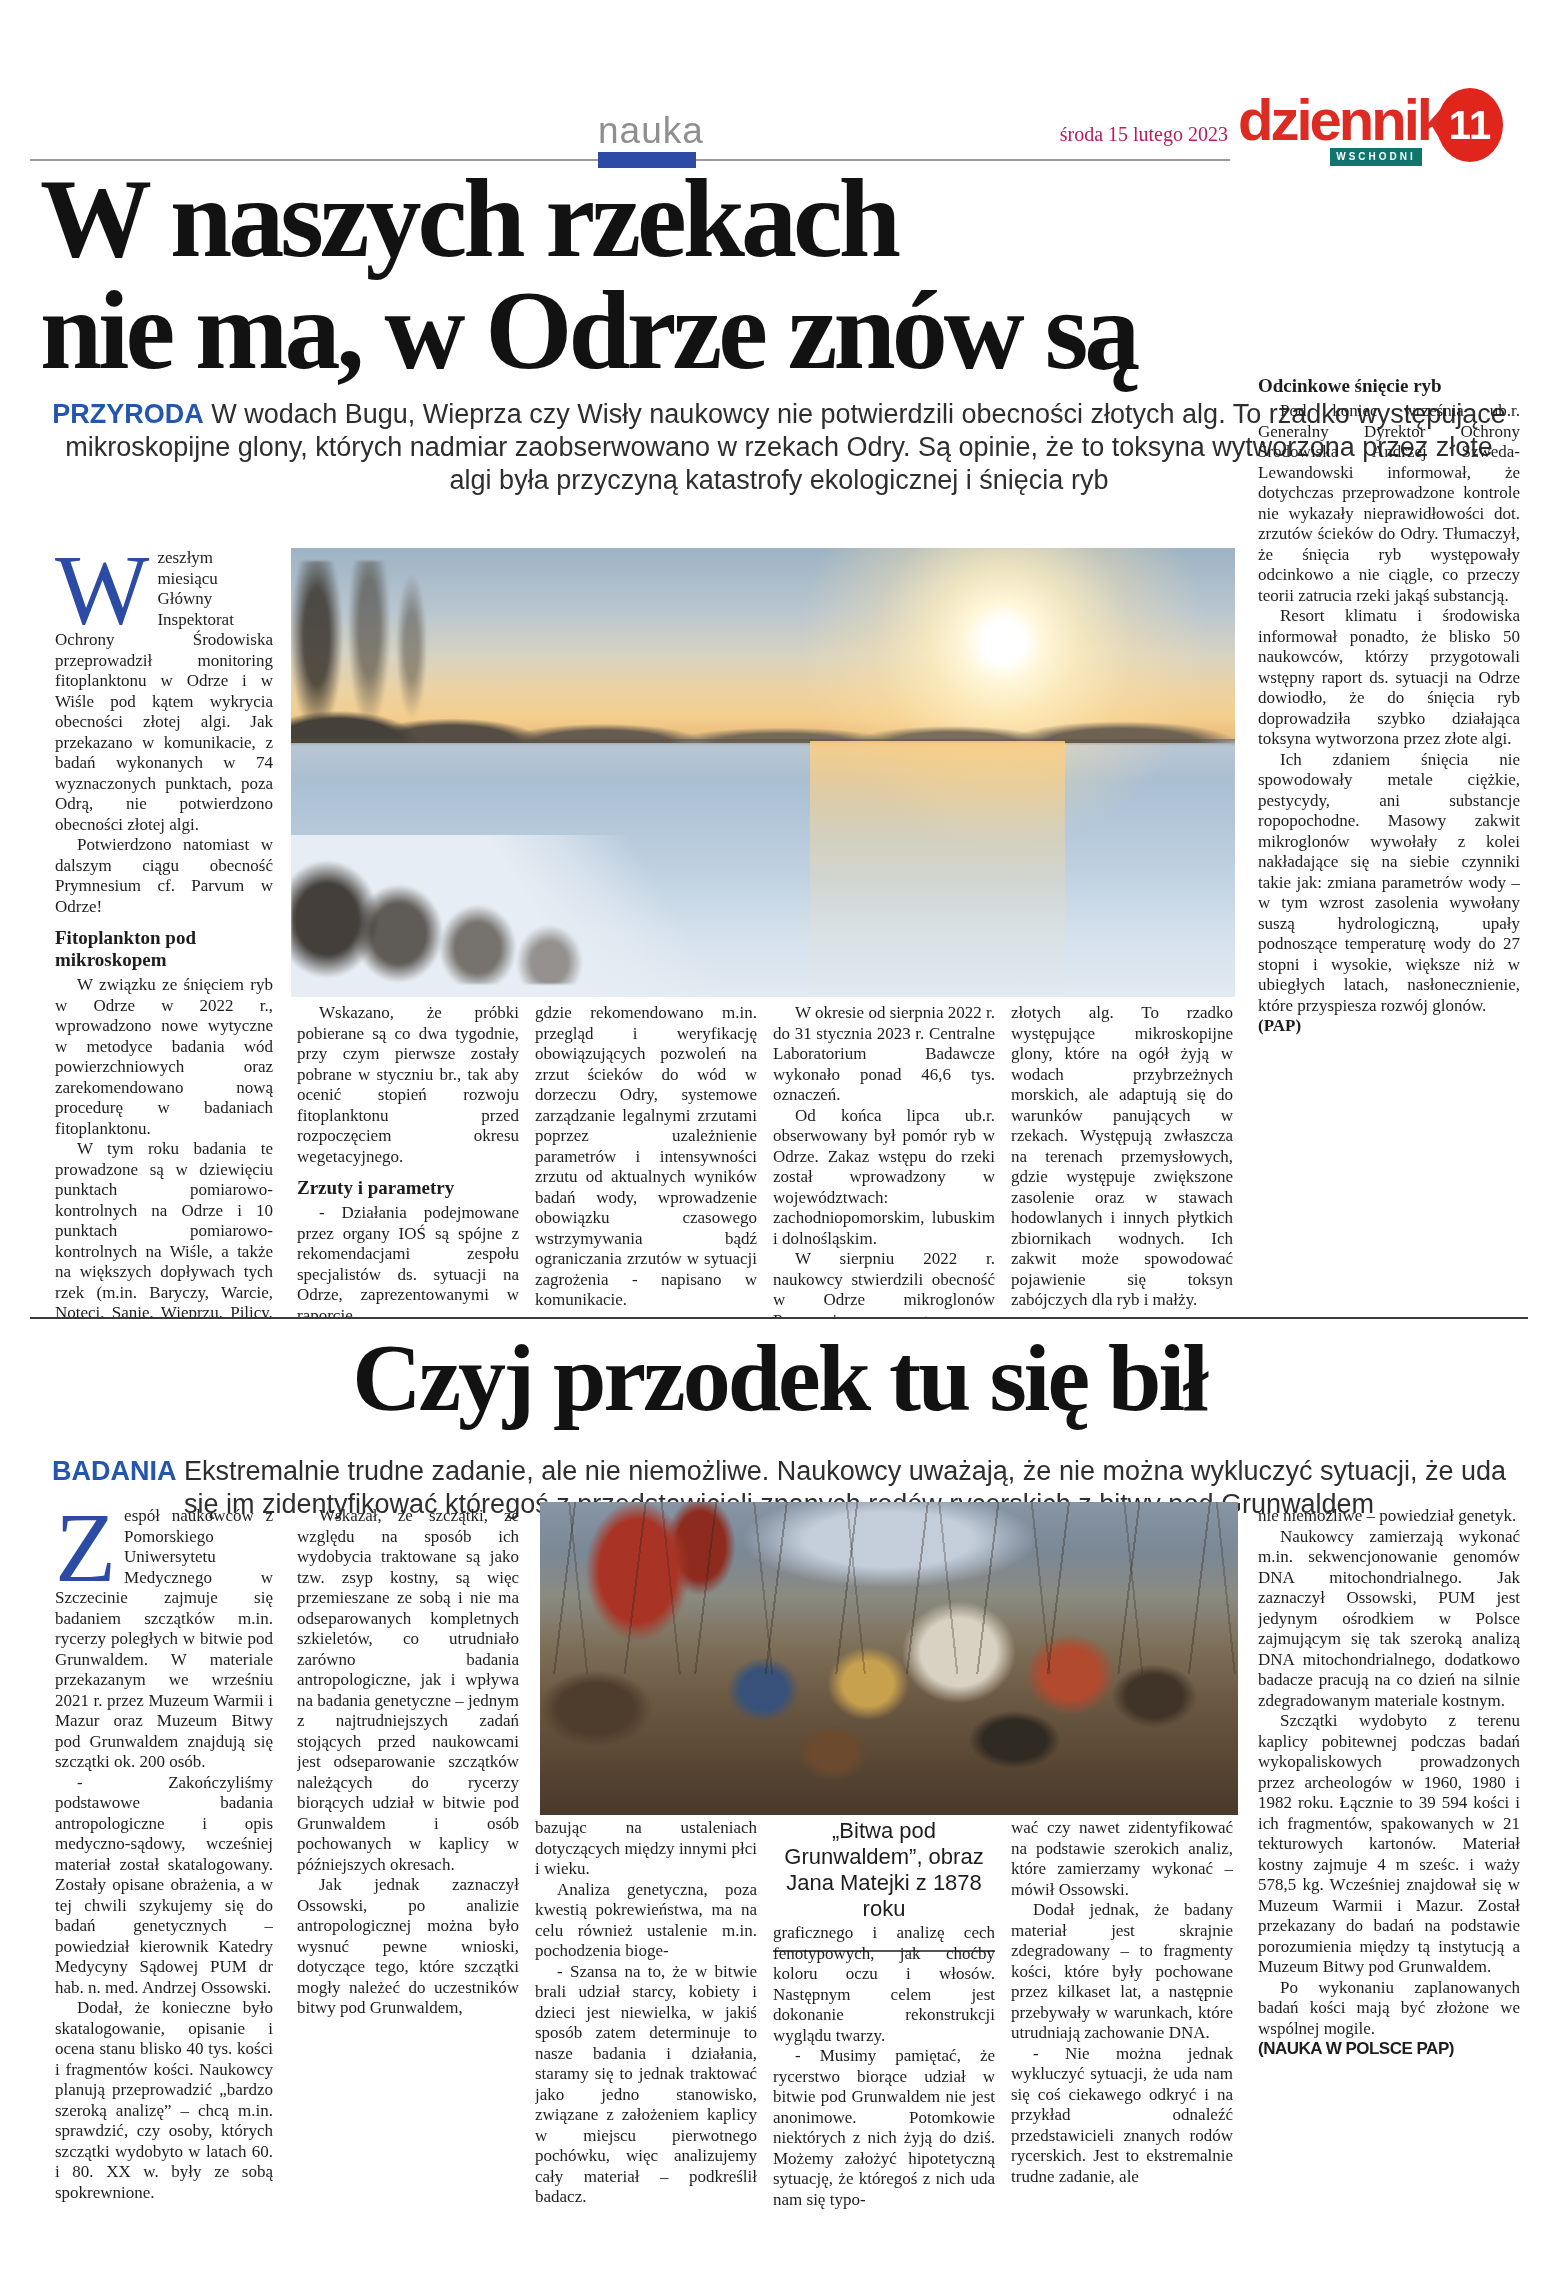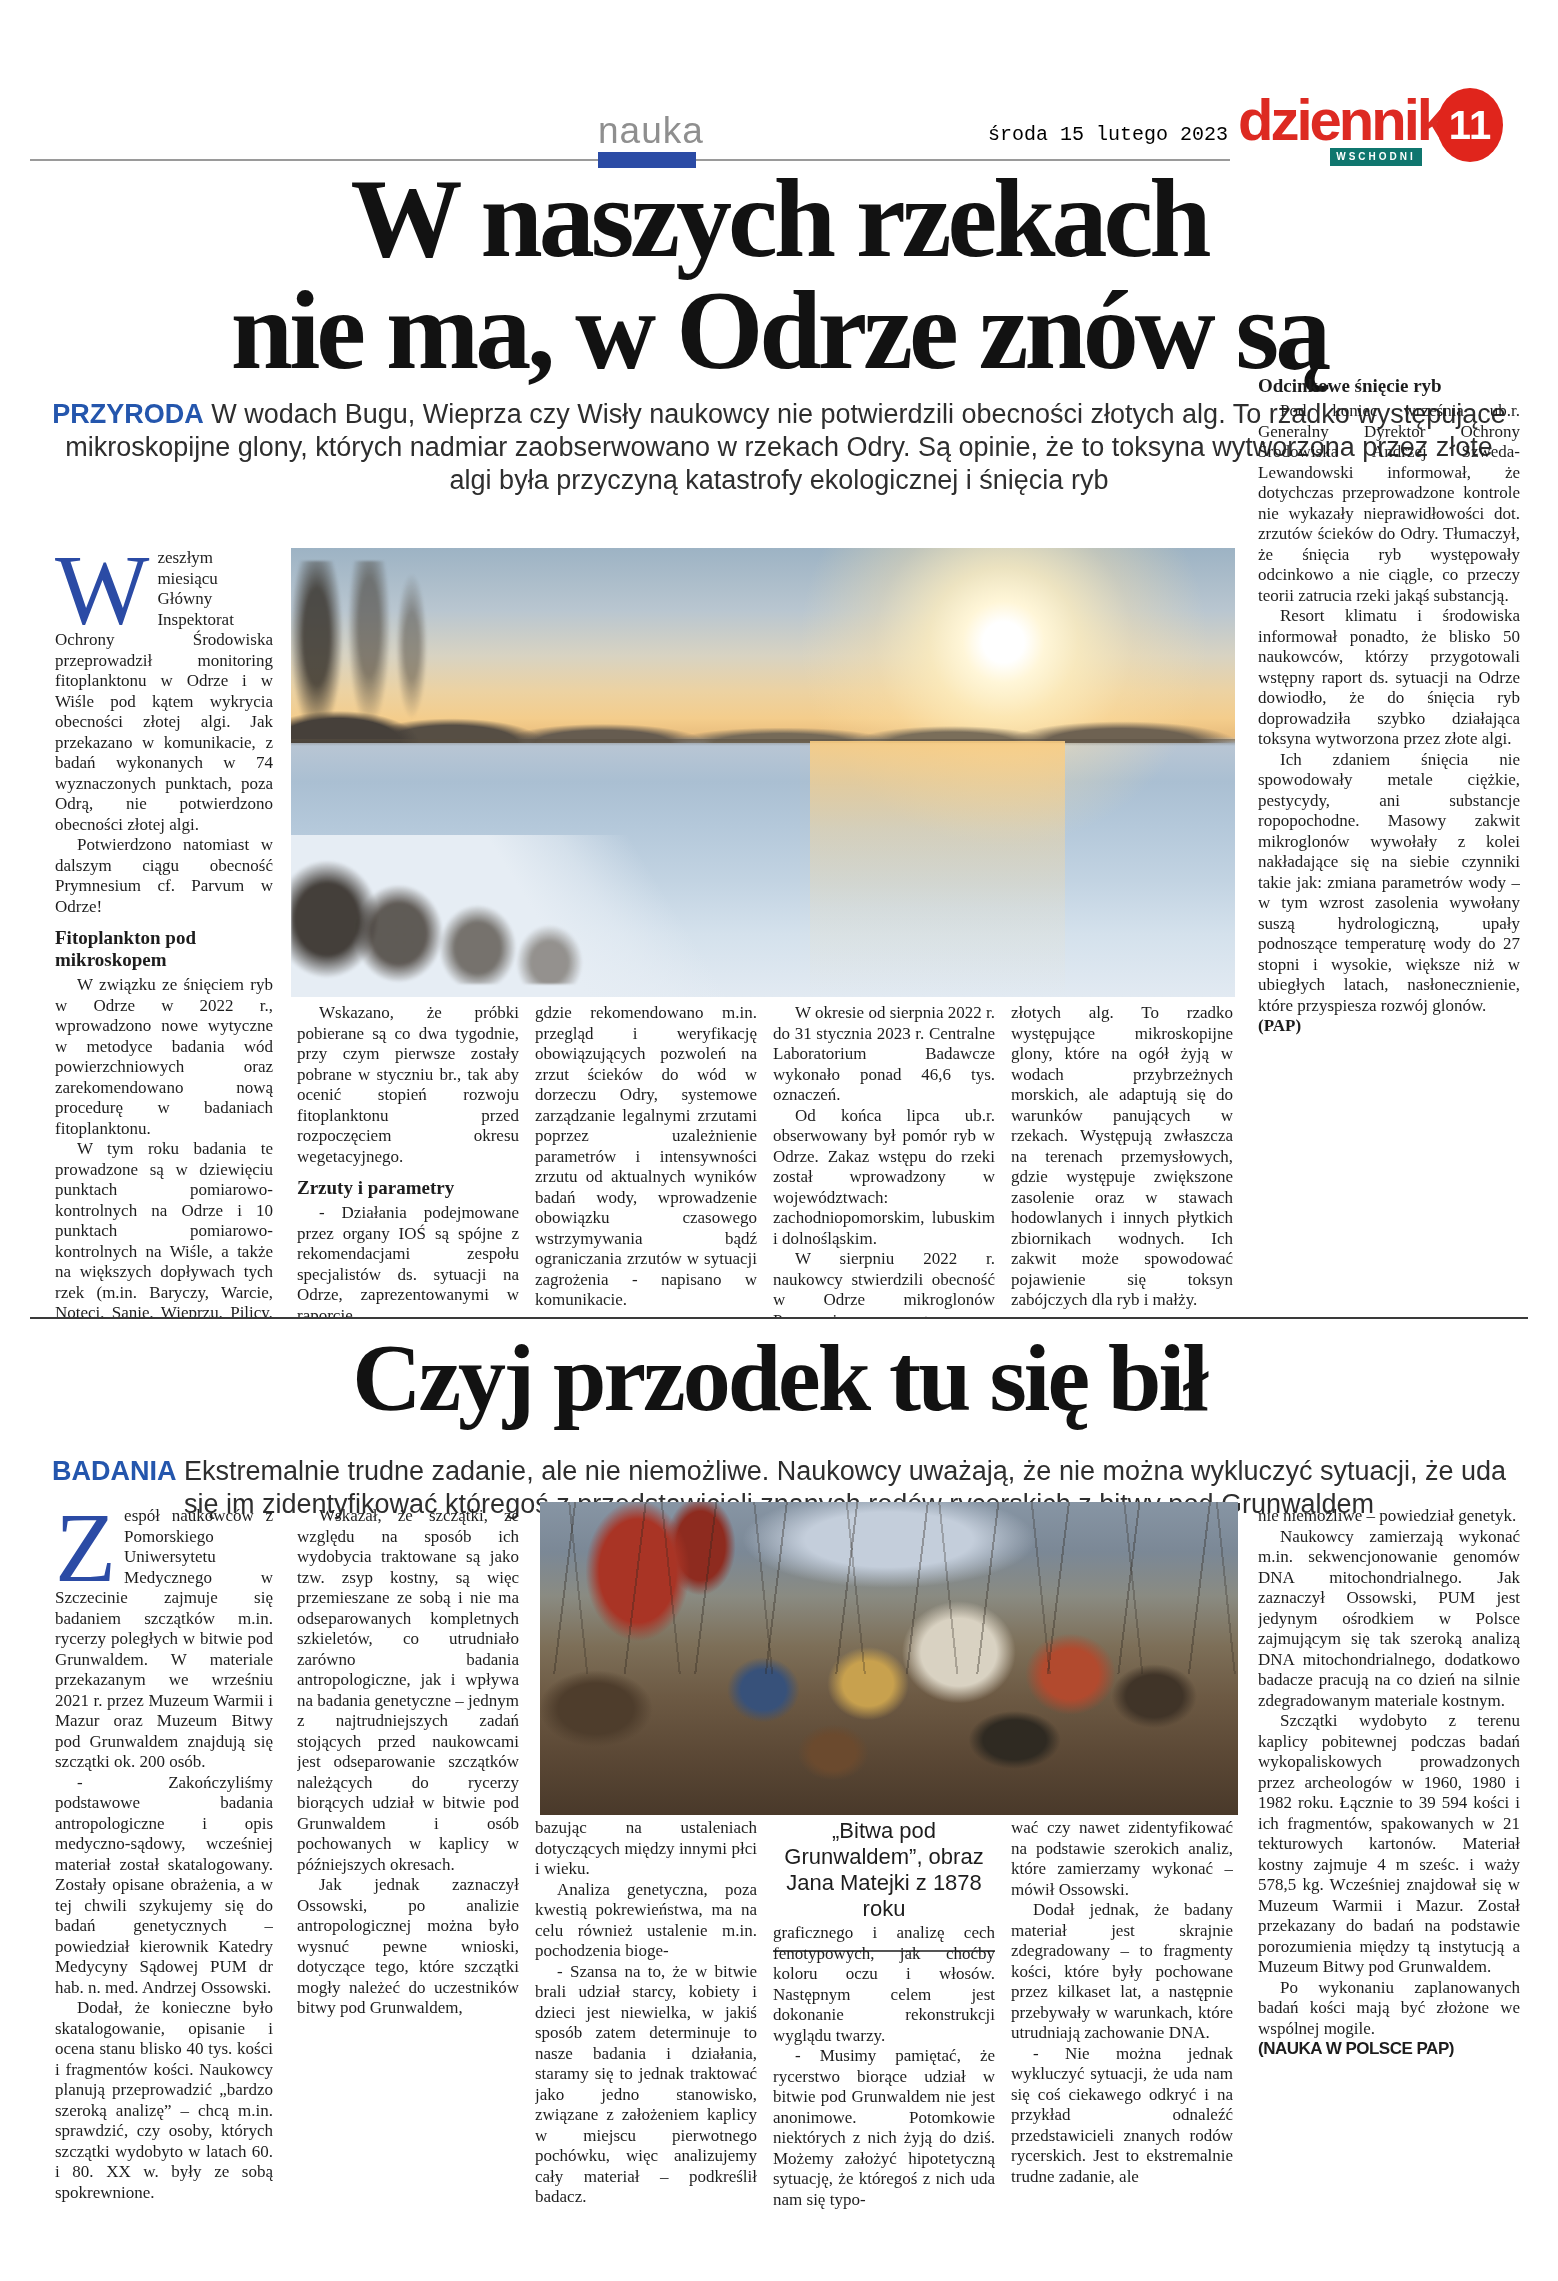--- a/index.html
+++ b/index.html
@@ -6,32 +6,32 @@
   .page { position:relative; width:1558px; height:2281px; background:#fff;
           font-family:"Liberation Serif", serif; color:#1d1d1d; overflow:hidden; }
   .abs { position:absolute; }
 
   
   .section-label { left:598px; top:110px; width:100px; text-align:left;
     font-family:"Liberation Sans", sans-serif; font-size:37px; color:#8f8f8f; letter-spacing:1px; }
   .header-rule { left:30px; top:159px; width:1200px; height:2px; background:#9a9a9a; }
   .section-bar { left:598px; top:152px; width:98px; height:16px; background:#2b4ba5; }
   .date { left:940px; top:123px; width:288px; text-align:right;
-    font-family:Liberation Mono, monospace; font-size:20px; color:#000000; }
+    font-family:Liberation Serif, serif; font-size:20px; color:#be185d; }
   .logo-main { left:1238px; top:86px; width:200px; font-family:"Liberation Sans", sans-serif;
     font-weight:bold; font-size:58px; letter-spacing:-3px; color:#dd2a22; }
   .logo-sub { left:1330px; top:148px; width:92px; height:18px; background:#0f766e; color:#fff;
     font-family:"Liberation Sans", sans-serif; font-size:10px; font-weight:bold;
     letter-spacing:3px; text-align:center; line-height:18px; }
   .page-badge { left:1437px; top:88px; width:66px; height:74px; background:#e0251c;
     border-radius:50%; color:#fff; font-family:"Liberation Sans", sans-serif;
     font-weight:bold; font-size:40px; text-align:center; line-height:74px; }
 
   
-  .headline1 { left:40px; top:162px; width:1478px; text-align:center;
+  .headline1 { left:40px; top:162px; width:1478px; text-align:left;
     font-weight:bold; font-size:112px; line-height:112px; letter-spacing:-4px; color:#121212; }
   .lede { left:48px; top:398px; width:1462px; text-align:center;
     font-family:"Liberation Sans", sans-serif; font-size:27px; line-height:33px; color:#2e2e2e; }
   .kicker { font-weight:bold; color:#2456ad; }
   .divider { left:30px; top:1317px; width:1498px; height:2px; background:#3a3a3a; }
   .headline2 { left:40px; top:1328px; width:1478px; text-align:center;
     font-weight:bold; font-size:96px; line-height:100px; letter-spacing:-3px; color:#121212; }
   .lede2 { left:48px; top:1455px; width:1462px; text-align:center;
     font-family:"Liberation Sans", sans-serif; font-size:27px; line-height:33px; color:#2e2e2e; }
 

